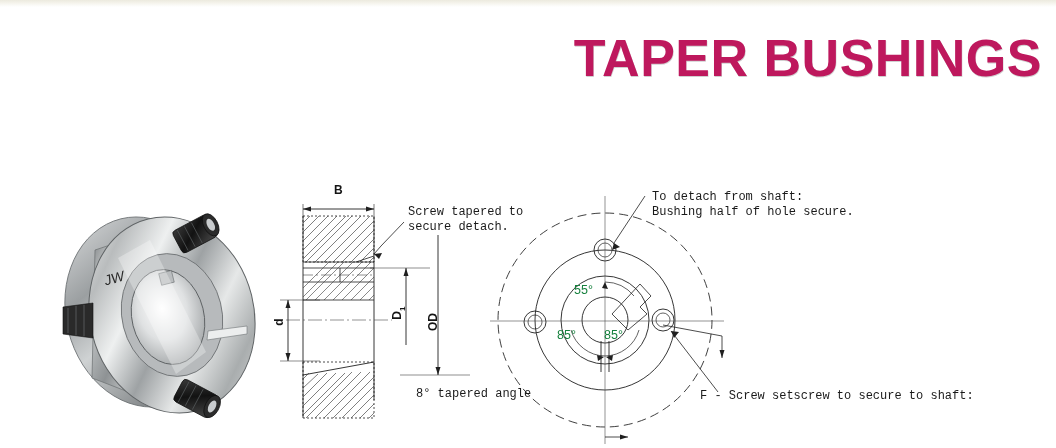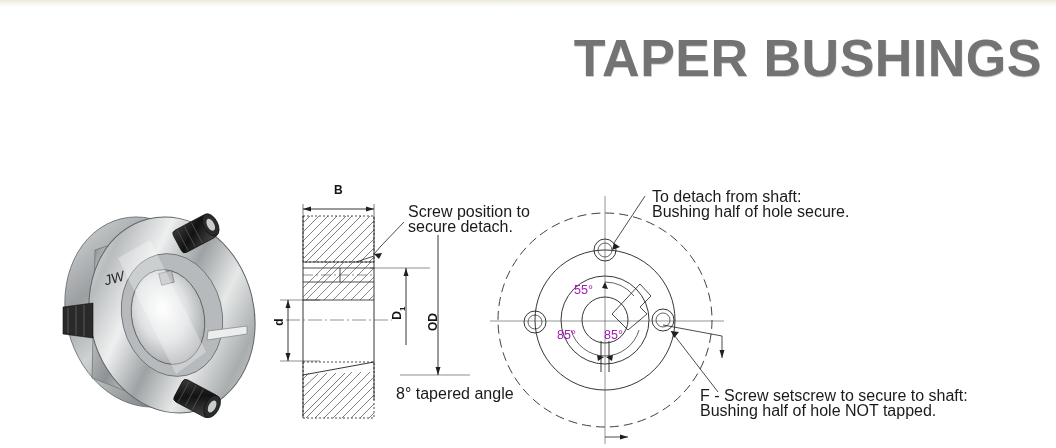--- a/index.html
+++ b/index.html
@@ -24,53 +24,53 @@
     height: 7px;
     background: linear-gradient(to bottom, #eceade 0%, #f7f6f0 55%, #ffffff 100%);
   }
   #title {
     position: absolute;
     right: 14px;
     top: 28px;
     font-size: 52px;
     font-weight: bold;
     letter-spacing: 0.5px;
-    color: #737373;
+    color: #be185d;
     font-family: "Liberation Sans", sans-serif;
     white-space: nowrap;
     text-shadow: 0.5px 0.5px 0 rgba(120,120,120,0.35);
   }
   .svg-layer {
     position: absolute;
     left: 0; top: 0;
   }
   .anno {
     position: absolute;
-    font-family: Liberation Sans, sans-serif;
-    font-size: 16px;
+    font-family: Liberation Mono, monospace;
+    font-size: 12px;
     color: #1a1a1a;
     line-height: 14.5px;
     white-space: nowrap;
   }
   .dimlabel {
     position: absolute;
     font-family: "Liberation Sans", sans-serif;
     font-size: 12px;
     color: #141414;
     white-space: nowrap;
   }
   .vert {
     transform: rotate(-90deg);
     transform-origin: center center;
   }
   .anglelabel {
     position: absolute;
     font-family: "Liberation Sans", sans-serif;
     font-size: 12.5px;
-    color: #a21caf;
+    color: #15803d;
     white-space: nowrap;
   }
 </style>
 </head>
 <body>
 
 <div id="page">
 
   <div id="top-band"></div>
 
@@ -336,35 +336,34 @@
   <div class="dimlabel vert" style="left:275px; top:315px; font-weight:600;">d</div>
 
   <div style="position:absolute; left:392px; top:305px; transform:rotate(-90deg); transform-origin:center center;
               font-family:'Liberation Sans',sans-serif; font-size:12px; color:#141414; white-space:nowrap; font-weight:600;">
     <span>D</span><span style="font-size:8px; vertical-align:sub;">1</span>
   </div>
 
   <div class="dimlabel vert" style="left:424px; top:315px; font-weight:600;">OD</div>
 
   <div class="anno" style="left:408px; top:205px;">
-    <div>Screw position to</div>
+    <div>Screw tapered to</div>
     <div>secure detach.</div>
   </div>
 
-  <div class="anno" style="left:396px; top:387px;">8° tapered angle</div>
+  <div class="anno" style="left:416px; top:387px;">8° tapered angle</div>
 
   <div class="anglelabel" style="left:574px; top:283px;">55°</div>
 
   <div class="anglelabel" style="left:557px; top:328px;">85°</div>
 
   <div class="anglelabel" style="left:604px; top:328px;">85°</div>
 
   <div class="anno" style="left:652px; top:190px;">
     <div>To detach from shaft:</div>
     <div>Bushing half of hole secure.</div>
   </div>
 
   <div class="anno" style="left:700px; top:389px;">
     <div>F - Screw setscrew to secure to shaft:</div>
-    <div>Bushing half of hole NOT tapped.</div>
   </div>
 
 </div>
 
 </body></html>

